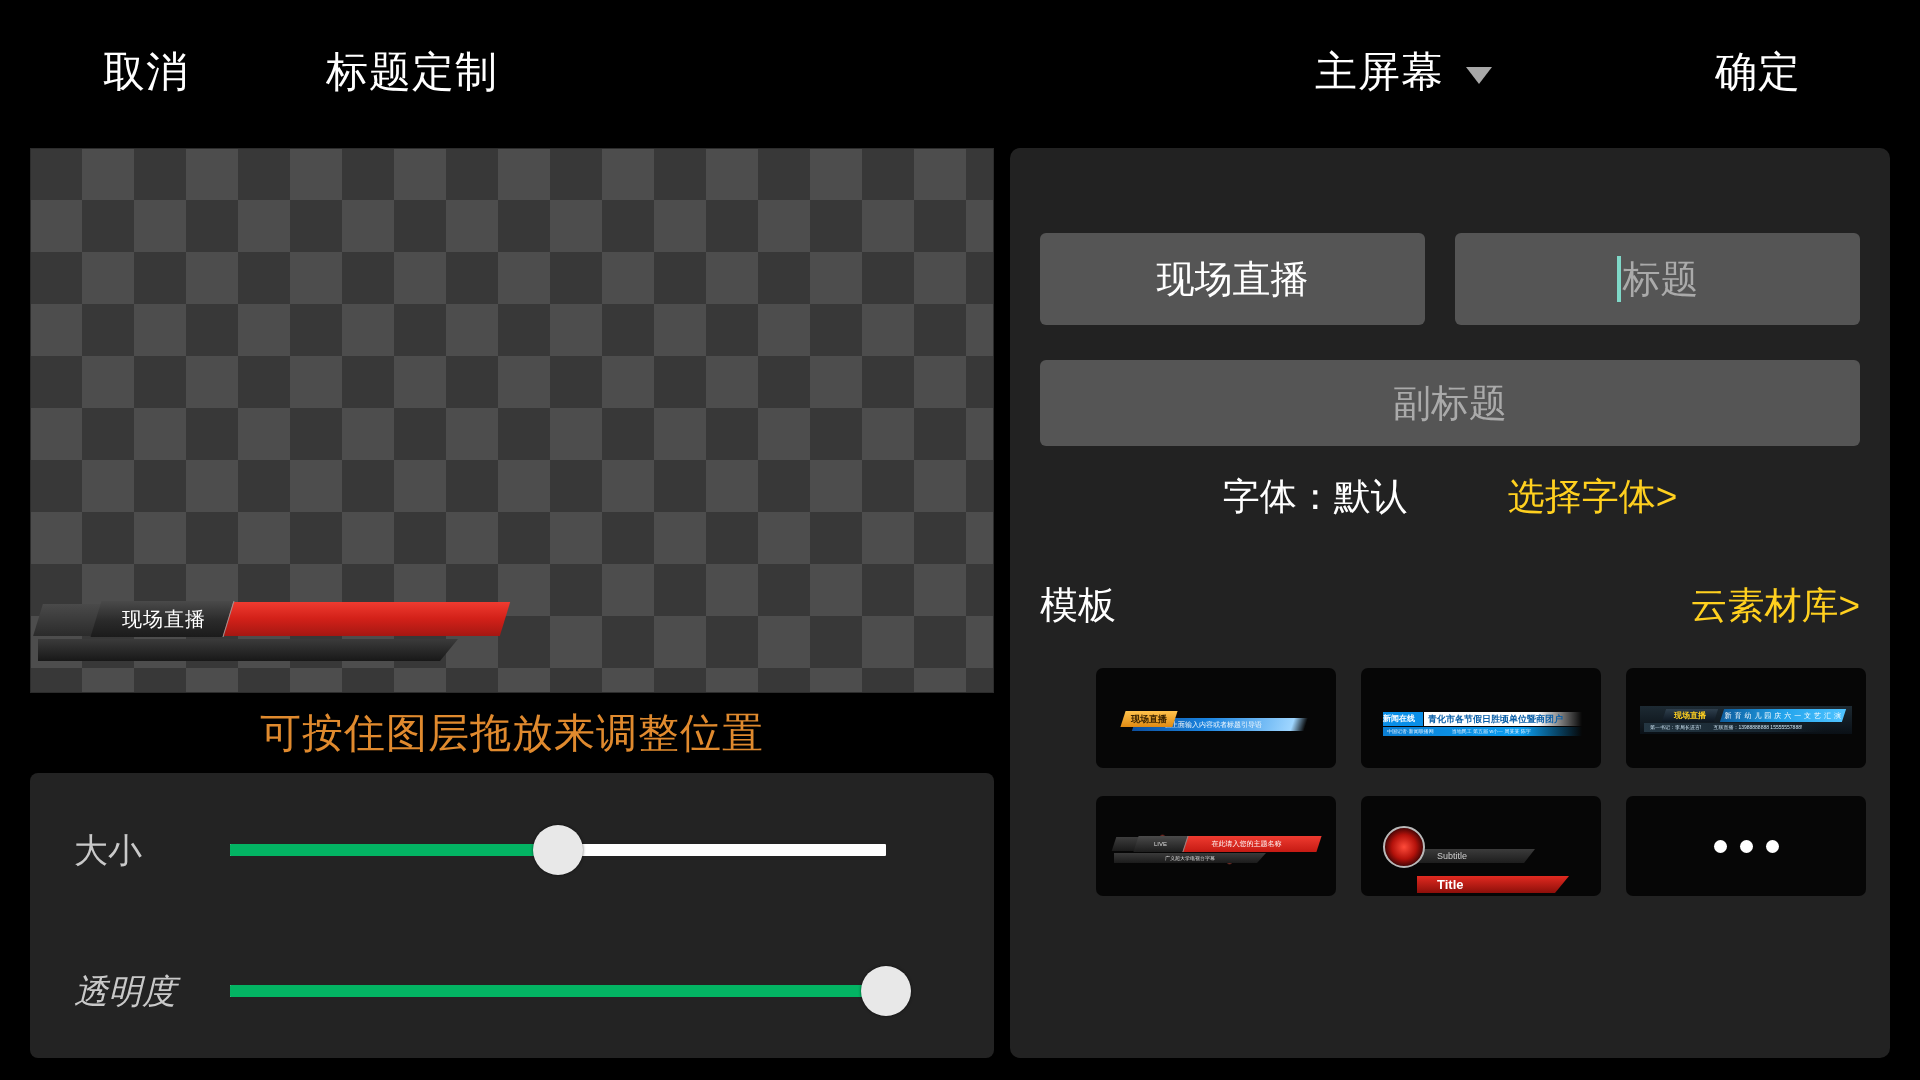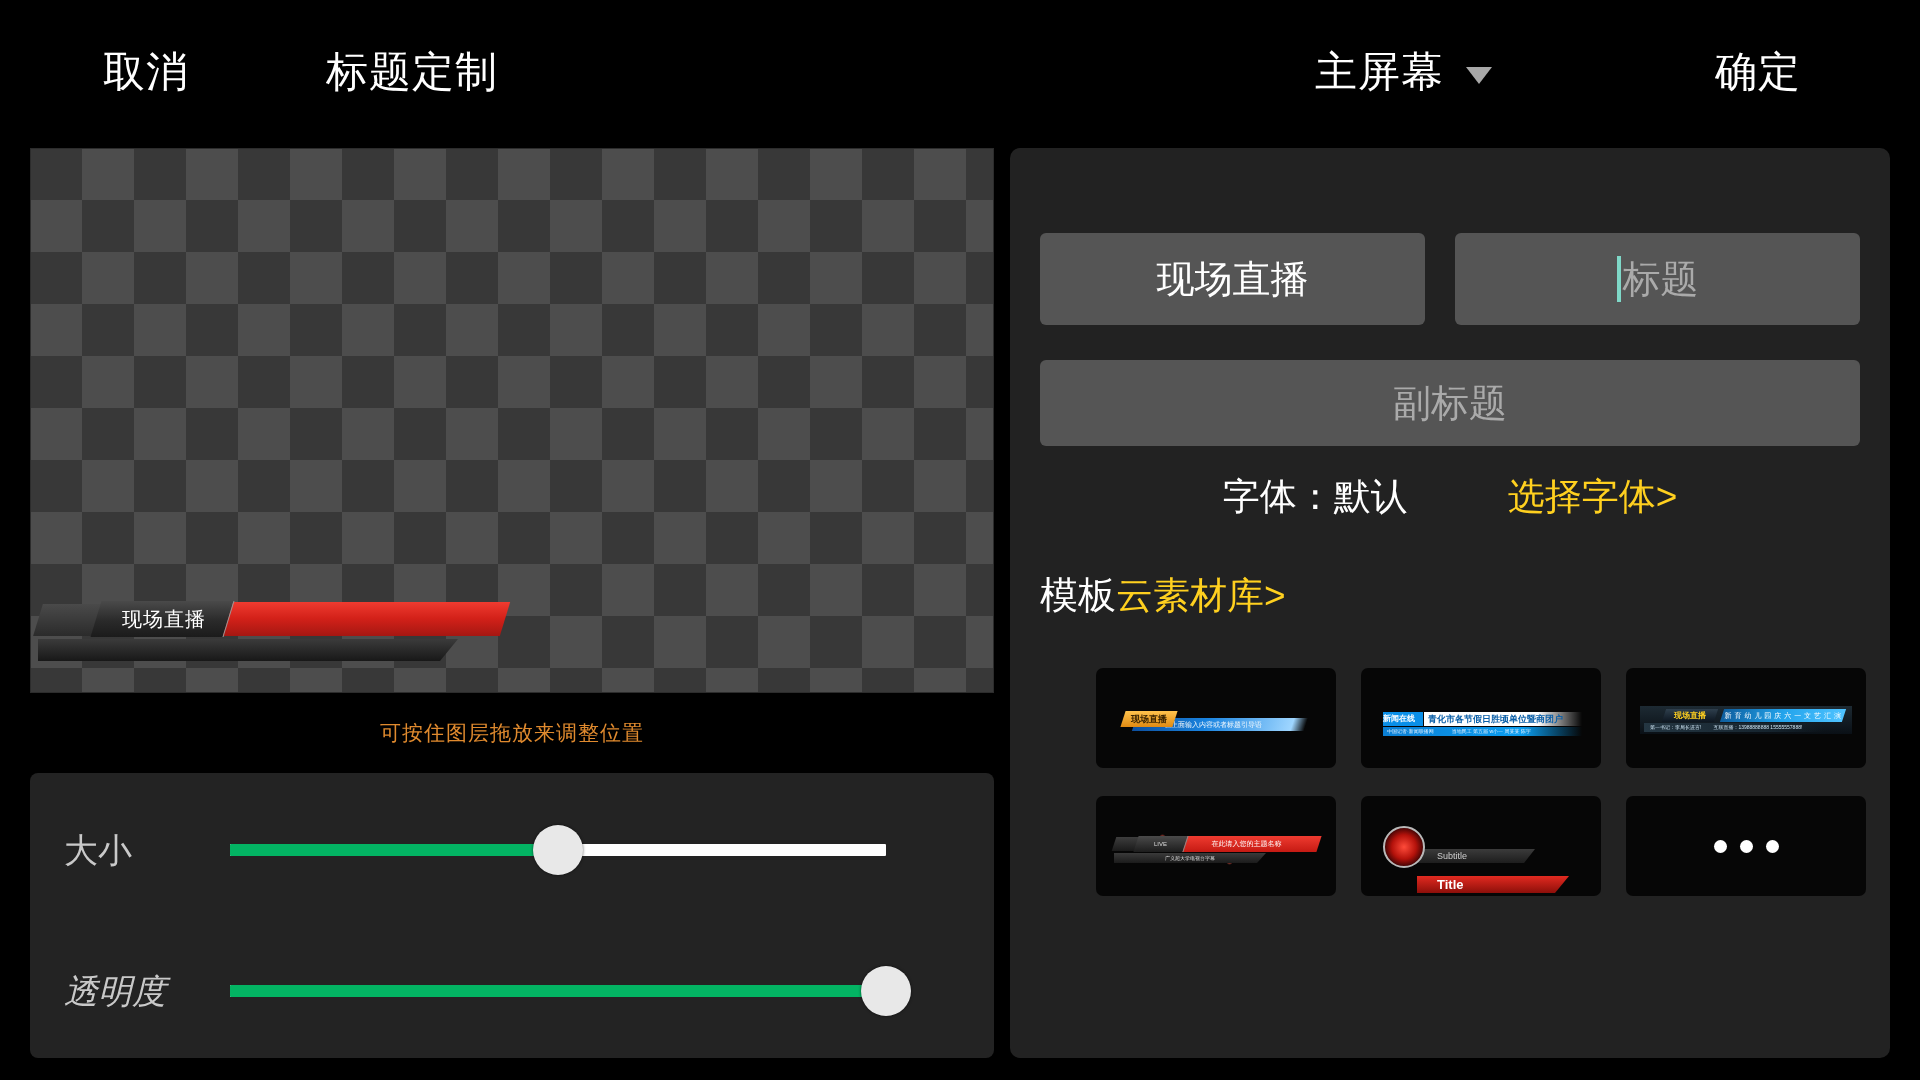--- a/index.html
+++ b/index.html
@@ -64,33 +64,33 @@
     transform: skewX(-17deg); z-index: 1;
   }
   .ov-sub {
     position: absolute; left: 0; top: 38px; width: 420px; height: 22px;
     background: linear-gradient(180deg,#3b3b3b 0%, #262626 60%, #181818 100%);
     clip-path: polygon(0 0, 100% 0, calc(100% - 18px) 100%, 0 100%);
   }
 
   .hint {
     width: 964px; text-align: center; color: #e08a2e;
-    font-size: 21px; line-height: 36px; margin-top: 22px; letter-spacing: 1px;
+    font-size: 41px; line-height: 36px; margin-top: 22px; letter-spacing: 1px;
   }
 
   
   .sliders {
     position: relative; margin-top: 22px; width: 964px; height: 285px;
     background: #232323; border-radius: 8px;
   }
   .slider-row { position: absolute; left: 0; width: 964px; height: 60px; display: flex; align-items: center; }
   #row-size { top: 47px; }
   #row-opacity { top: 188px; font-style: italic; }
   .slider-label {
-    width: 200px; padding-left: 34px; color: #c9c9c9;
+    width: 200px; padding-left: 44px; color: #c9c9c9;
     font-size: 34px; line-height: 44px; white-space: nowrap;
   }
   .track-wrap { position: relative; width: 660px; height: 60px; }
   .track-bg {
     position: absolute; left: 0; top: 24px; width: 656px; height: 12px;
     background: #ffffff; border-radius: 1px;
   }
   .track-fill {
     position: absolute; left: 0; top: 24px; height: 12px;
     background: #03b463; border-radius: 1px;
@@ -126,22 +126,22 @@
     font-size: 38px; color: #aaaaaa; cursor: text;
   }
   .font-row {
     position: absolute; left: 0; top: 324px; width: 880px;
     display: flex; align-items: center; justify-content: center; gap: 100px;
   }
   .font-current { color: #ffffff; font-size: 37px; white-space: nowrap; }
   .font-select { color: #ffd01f; font-size: 37px; white-space: nowrap; cursor: pointer; }
 
   .tpl-head {
-    position: absolute; left: 30px; top: 422px; width: 820px;
-    display: flex; align-items: center; 
+    position: absolute; left: 30px; top: 432px; width: 820px;
+    display: flex; align-items: center; justify-content: space-between;
   }
   .tpl-title { color: #ffffff; font-size: 38px; }
   .tpl-cloud { color: #ffd01f; font-size: 37px; cursor: pointer; }
 
   .tpl-grid {
     position: absolute; left: 86px; top: 520px; width: 770px;
     display: grid; grid-template-columns: repeat(3, 240px);
     grid-template-rows: 100px 100px; gap: 28px 25px;
   }
   .tpl-cell {

